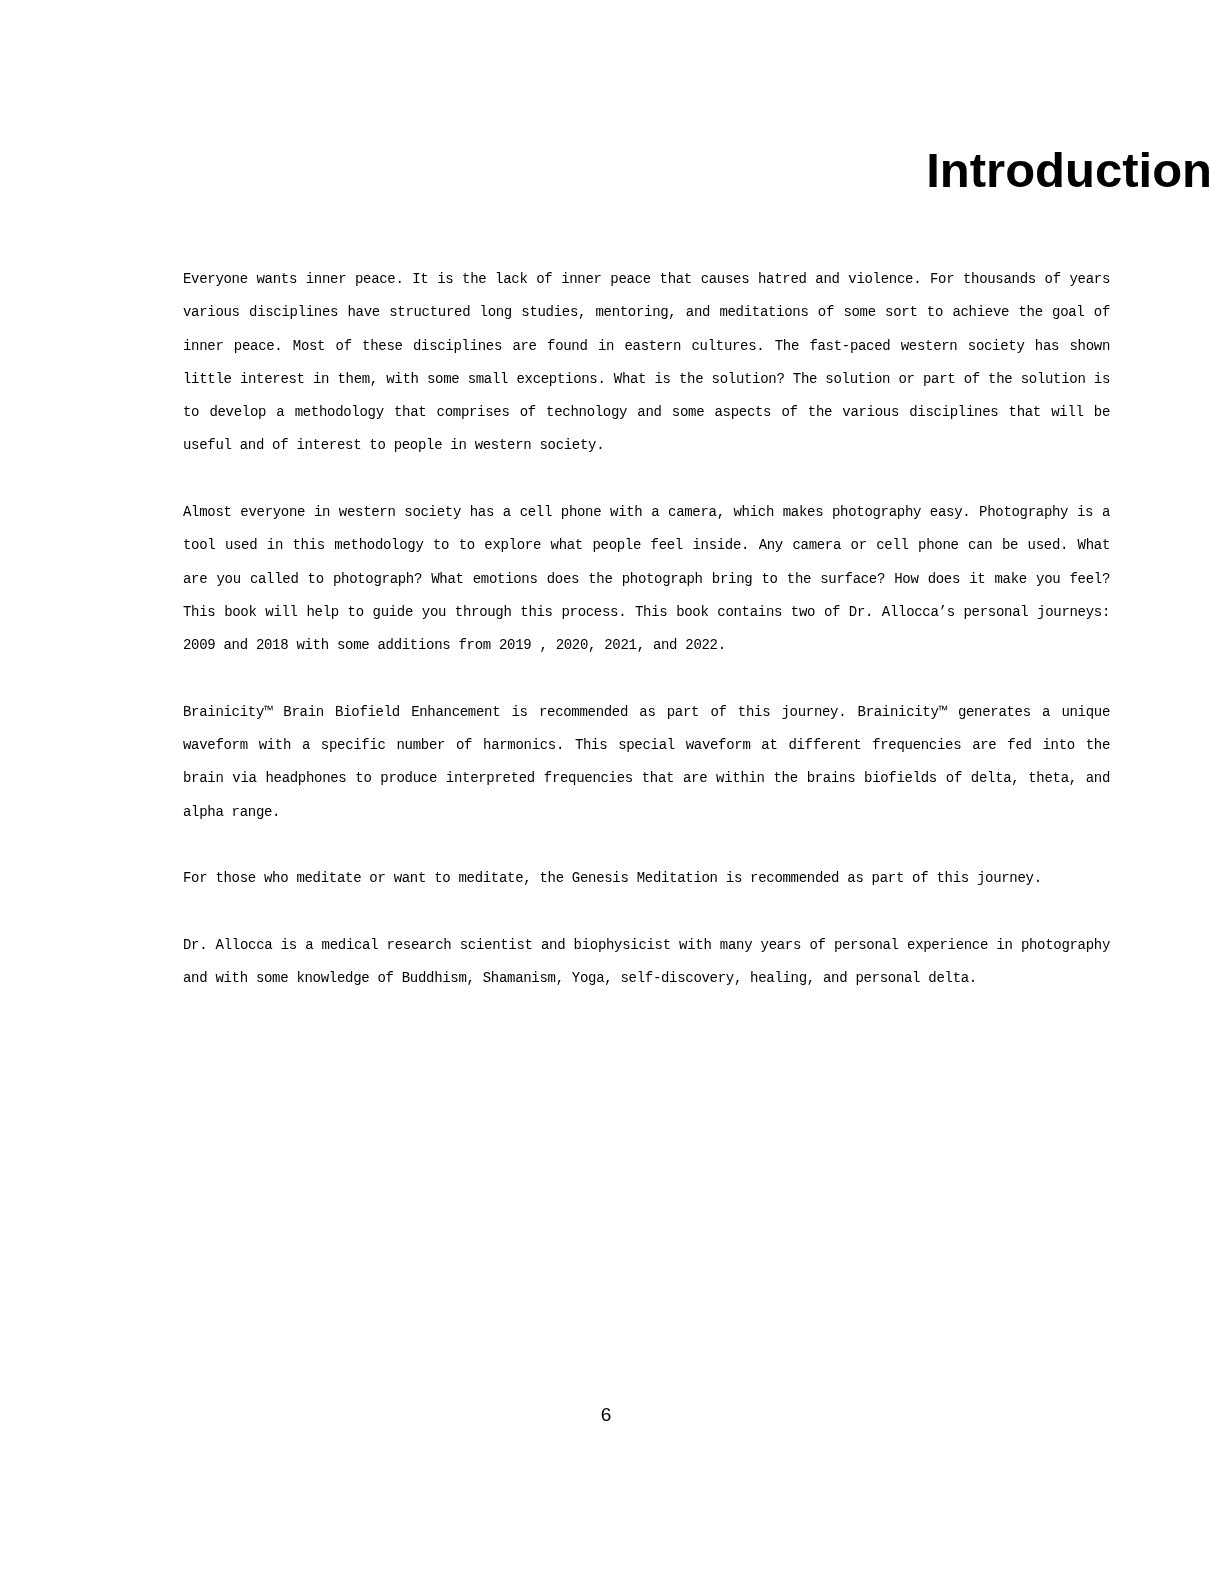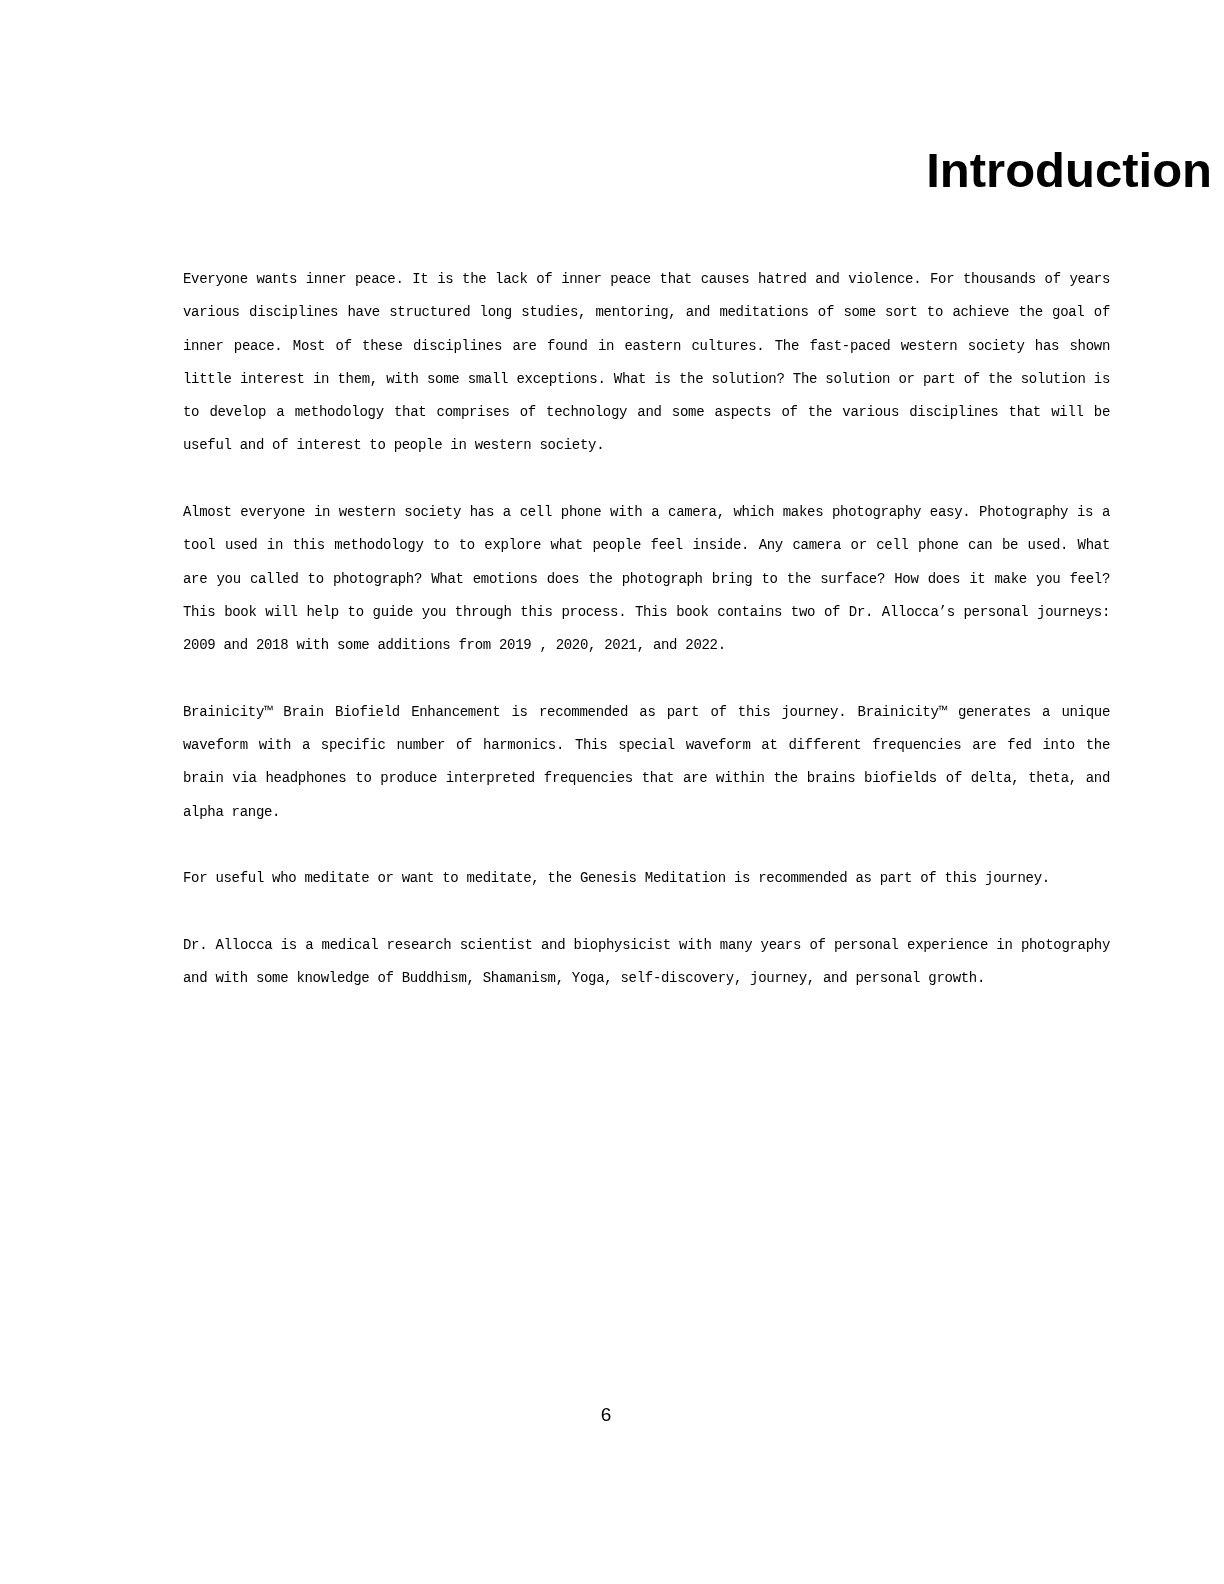--- a/index.html
+++ b/index.html
@@ -63,18 +63,18 @@
 </head>
 <body>
 
 <div class="page">
   <h1 class="title">Introduction</h1>
 
   <div class="body-text">
     <p class="para">Everyone wants inner peace. It is the lack of inner peace that causes hatred and violence. For thousands of years various disciplines have structured long studies, mentoring, and meditations of some sort to achieve the goal of inner peace. Most of these disciplines are found in eastern cultures. The fast-paced western society has shown little interest in them, with some small exceptions. What is the solution? The solution or part of the solution is to develop a methodology that comprises of technology and some aspects of the various disciplines that will be useful and of interest to people in western society.</p>
     <p class="para">Almost everyone in western society has a cell phone with a camera, which makes photography easy. Photography is a tool used in this methodology to to explore what people feel inside. Any camera or cell phone can be used. What are you called to photograph? What emotions does the photograph bring to the surface? How does it make you feel? This book will help to guide you through this process. This book contains two of Dr. Allocca’s personal journeys: 2009 and 2018 with some additions from 2019 , 2020, 2021, and 2022.</p>
     <p class="para">Brainicity™ Brain Biofield Enhancement is recommended as part of this journey. Brainicity™ generates a unique waveform with a specific number of harmonics. This special waveform at different frequencies are fed into the brain via headphones to produce interpreted frequencies that are within the brains biofields of delta, theta, and alpha range.</p>
-    <p class="para">For useful who meditate or want to meditate, the Genesis Meditation is recommended as part of this journey.</p>
-    <p class="para">Dr. Allocca is a medical research scientist and biophysicist with many years of personal experience in photography and with some knowledge of Buddhism, Shamanism, Yoga, self-discovery, journey, and personal growth.</p>
+    <p class="para">For those who meditate or want to meditate, the Genesis Meditation is recommended as part of this journey.</p>
+    <p class="para">Dr. Allocca is a medical research scientist and biophysicist with many years of personal experience in photography and with some knowledge of Buddhism, Shamanism, Yoga, self-discovery, healing, and personal delta.</p>
   </div>
 
   <div class="page-number">6</div>
 </div>
 
 </body></html>

